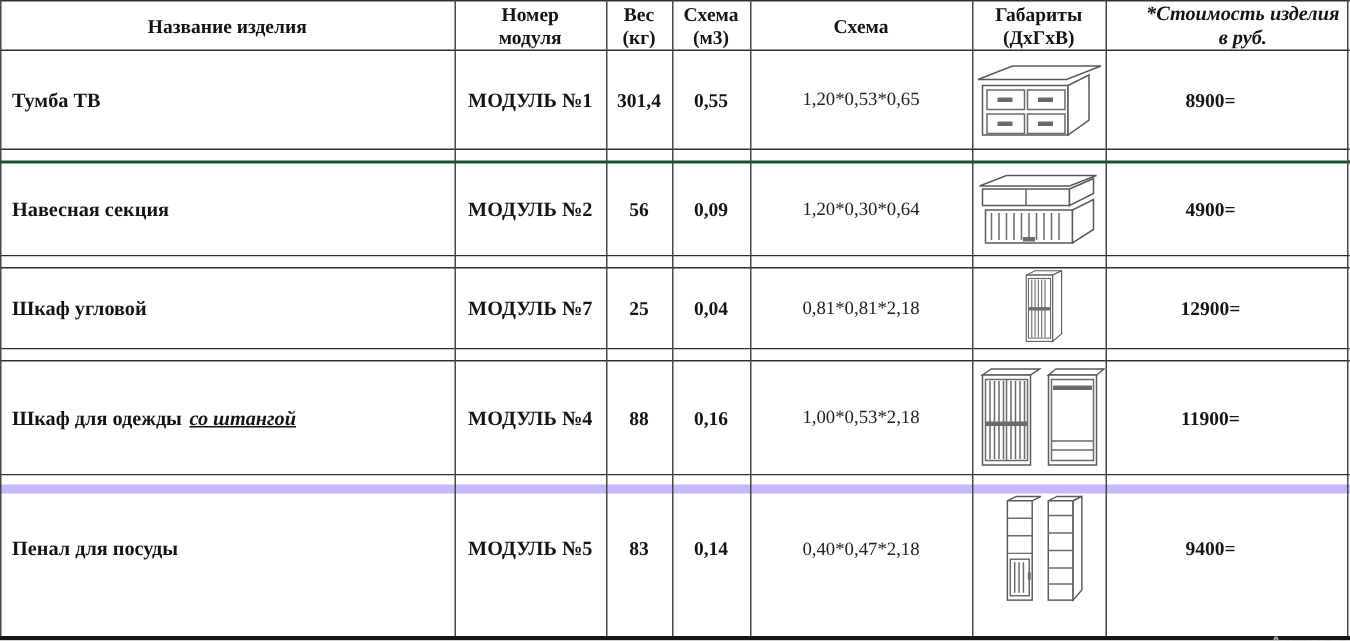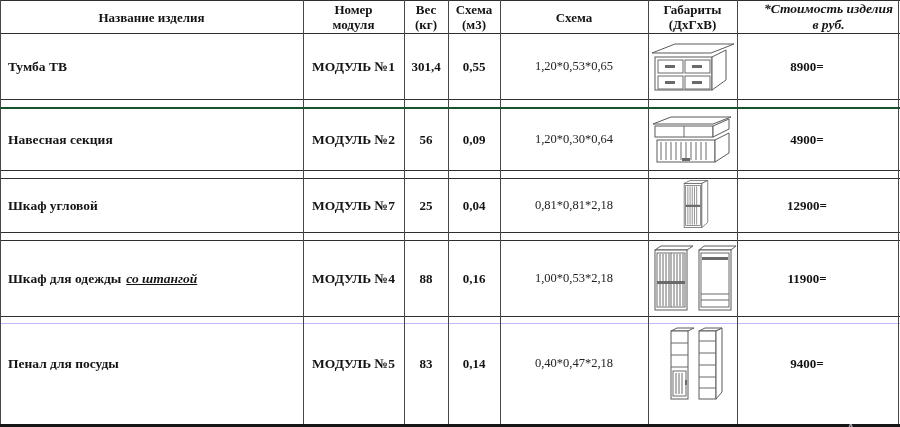--- a/index.html
+++ b/index.html
@@ -6,21 +6,21 @@
   .page{position:relative;width:900px;height:427px;background:#ffffff;overflow:hidden;
         font-family:"Liberation Serif","DejaVu Serif",serif;color:#141414;}
   
   .band{display:grid;grid-template-columns:303px 101px 44px 52px 148px 89px 163px;
         box-sizing:border-box;width:900px;background:#fff;}
   .band.header{height:34px;border-top:1px solid #2f2f2f;border-bottom:1px solid #2f2f2f;}
   .row1{height:66px;border-bottom:1px solid #2f2f2f;}
   .row2{height:64px;border-top:2px solid #14532d;border-bottom:1px solid #2f2f2f;}
   .row3{height:55px;border-top:1px solid #2f2f2f;border-bottom:1px solid #2f2f2f;}
   .row4{height:77px;border-top:1px solid #2f2f2f;border-bottom:1px solid #2f2f2f;}
-  .row5{height:80px;border-top:1px solid #c4b5fd;}
+  .row5{height:80px;border-top:6px solid #c4b5fd;}
   .gap{height:7px;background:#fff;}
   .gap.g4{height:6px;}
   
   .c{display:flex;flex-direction:column;align-items:center;justify-content:center;
      text-align:center;overflow:hidden;}
   .c.namec{align-items:flex-start;justify-content:center;text-align:left;padding-left:8px;}
   .namec .nm{font-weight:bold;font-size:13.5px;}
   .suffix{font-style:italic;text-decoration:underline;margin-left:5px;}
   .hl{font-weight:bold;font-size:13px;line-height:15px;}
   .pricehdr{font-weight:bold;font-style:italic;font-size:13.5px;line-height:16px;padding-left:20px;}

